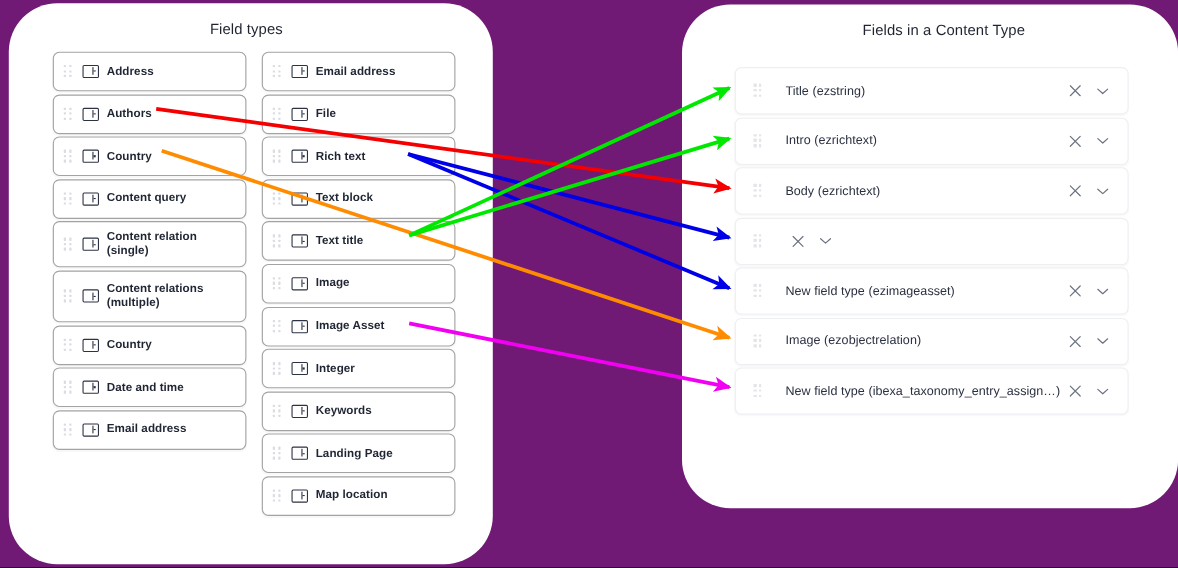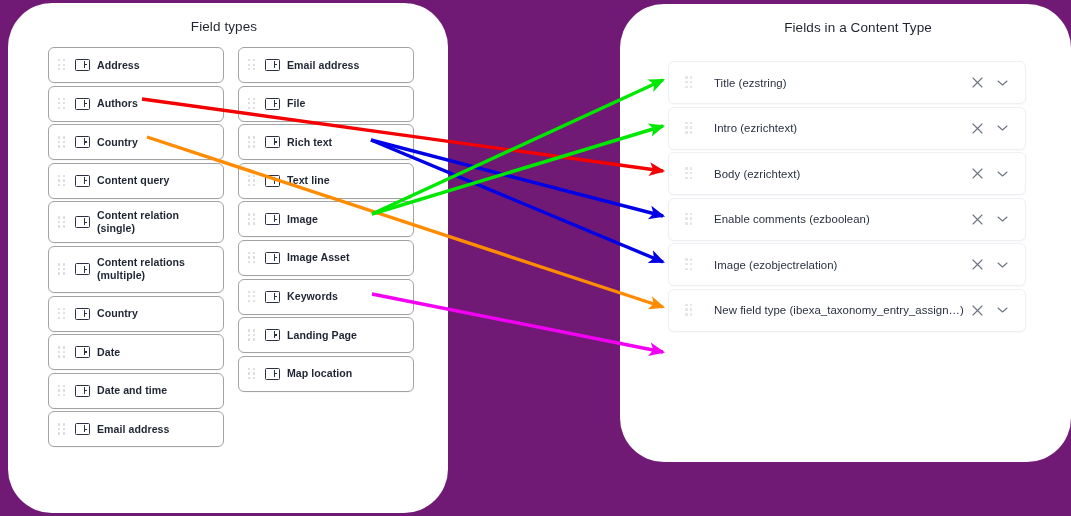--- a/index.html
+++ b/index.html
@@ -279,32 +279,20 @@
         <div class="ft-card">
           <span class="grip">
             <i></i>
             <i></i>
             <i></i>
             <i></i>
             <i></i>
             <i></i>
           </span>
           <span class="ftype-icon"></span>
-          <span class="ft-label">Date</span>
-        </div>
-        <div class="ft-card">
-          <span class="grip">
-            <i></i>
-            <i></i>
-            <i></i>
-            <i></i>
-            <i></i>
-            <i></i>
-          </span>
-          <span class="ftype-icon"></span>
           <span class="ft-label">Date and time</span>
         </div>
         <div class="ft-card">
           <span class="grip">
             <i></i>
             <i></i>
             <i></i>
             <i></i>
             <i></i>
             <i></i>
@@ -353,21 +341,33 @@
         <div class="ft-card">
           <span class="grip">
             <i></i>
             <i></i>
             <i></i>
             <i></i>
             <i></i>
             <i></i>
           </span>
           <span class="ftype-icon"></span>
-          <span class="ft-label">Text line</span>
+          <span class="ft-label">Text block</span>
+        </div>
+        <div class="ft-card">
+          <span class="grip">
+            <i></i>
+            <i></i>
+            <i></i>
+            <i></i>
+            <i></i>
+            <i></i>
+          </span>
+          <span class="ftype-icon"></span>
+          <span class="ft-label">Text title</span>
         </div>
         <div class="ft-card">
           <span class="grip">
             <i></i>
             <i></i>
             <i></i>
             <i></i>
             <i></i>
             <i></i>
           </span>
@@ -378,20 +378,32 @@
           <span class="grip">
             <i></i>
             <i></i>
             <i></i>
             <i></i>
             <i></i>
             <i></i>
           </span>
           <span class="ftype-icon"></span>
           <span class="ft-label">Image Asset</span>
+        </div>
+        <div class="ft-card">
+          <span class="grip">
+            <i></i>
+            <i></i>
+            <i></i>
+            <i></i>
+            <i></i>
+            <i></i>
+          </span>
+          <span class="ftype-icon"></span>
+          <span class="ft-label">Integer</span>
         </div>
         <div class="ft-card">
           <span class="grip">
             <i></i>
             <i></i>
             <i></i>
             <i></i>
             <i></i>
             <i></i>
           </span>
@@ -499,21 +511,43 @@
         </div>
         <div class="ct-row">
           <span class="ct-grip">
             <i></i>
             <i></i>
             <i></i>
             <i></i>
             <i></i>
             <i></i>
           </span>
-          <span class="ct-label">Enable comments (ezboolean)</span>
+          <span class="ct-actions">
+            <span class="icon-btn close">
+              <svg width="11" height="11" viewBox="0 0 11 11">
+                <path d="M1 1 L10 10 M10 1 L1 10" stroke="currentColor" stroke-width="1.1" fill="none" stroke-linecap="round"></path>
+              </svg>
+            </span>
+            <span class="icon-btn">
+              <svg width="11" height="8" viewBox="0 0 11 8">
+                <path d="M1 2 L5.5 6 L10 2" stroke="currentColor" stroke-width="1.1" fill="none" stroke-linecap="round" stroke-linejoin="round"></path>
+              </svg>
+            </span>
+          </span>
+        </div>
+        <div class="ct-row">
+          <span class="ct-grip">
+            <i></i>
+            <i></i>
+            <i></i>
+            <i></i>
+            <i></i>
+            <i></i>
+          </span>
+          <span class="ct-label">New field type (ezimageasset)</span>
           <span class="ct-actions">
             <span class="icon-btn close">
               <svg width="11" height="11" viewBox="0 0 11 11">
                 <path d="M1 1 L10 10 M10 1 L1 10" stroke="currentColor" stroke-width="1.1" fill="none" stroke-linecap="round"></path>
               </svg>
             </span>
             <span class="icon-btn">
               <svg width="11" height="8" viewBox="0 0 11 8">
                 <path d="M1 2 L5.5 6 L10 2" stroke="currentColor" stroke-width="1.1" fill="none" stroke-linecap="round" stroke-linejoin="round"></path>
               </svg>

